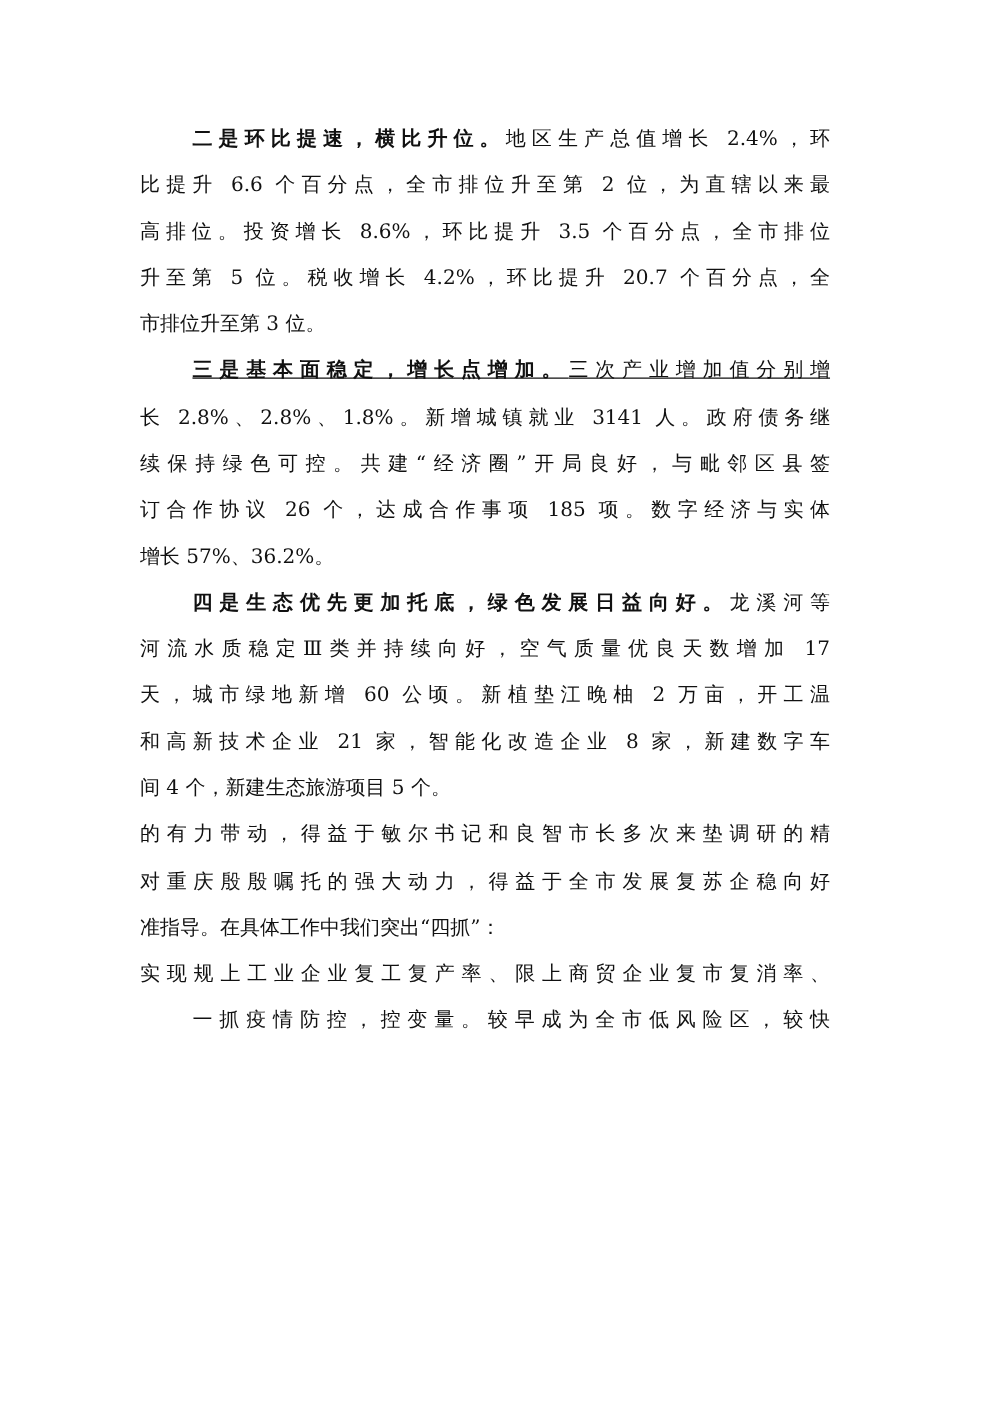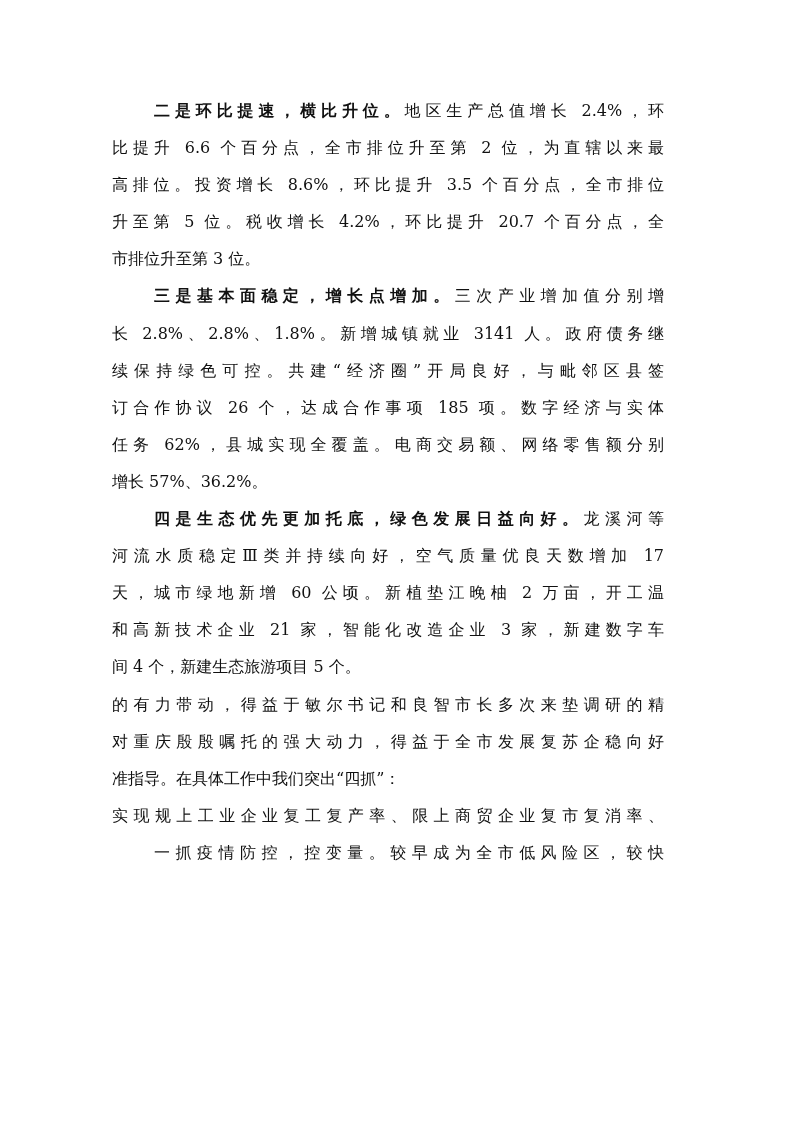--- a/index.html
+++ b/index.html
@@ -44,33 +44,32 @@
 
   <div class="para-block">
     <span class="line" style="padding-left:42px;"><span class="lead">二是环比提速，横比升位。</span><span>地区生产总值增长 2.4%，环</span></span>
     <span class="line">比提升 6.6 个百分点，全市排位升至第 2 位，为直辖以来最</span>
     <span class="line">高排位。投资增长 8.6%，环比提升 3.5 个百分点，全市排位</span>
     <span class="line">升至第 5 位。税收增长 4.2%，环比提升 20.7 个百分点，全</span>
     <span class="line last">市排位升至第 3 位。</span>
   </div>
 
   <div class="para-block">
-    <span class="line" style="padding-left:42px;"><span class="lead">三是基本面稳定，增长点增加。</span><span>三次产业增加值分别增</span></span>
+    <span class="line" style="padding-left:42px;text-decoration:underline;"><span class="lead">三是基本面稳定，增长点增加。</span><span>三次产业增加值分别增</span></span>
     <span class="line">长 2.8%、2.8%、1.8%。新增城镇就业 3141 人。政府债务继</span>
     <span class="line">续保持绿色可控。共建“经济圈”开局良好，与毗邻区县签</span>
     <span class="line">订合作协议 26 个，达成合作事项 185 项。数字经济与实体</span>
-    <span class="line">任务 62%，县城实现全覆盖。电商交易额、网络零售额分别</span>
     <span class="line last">增长 57%、36.2%。</span>
   </div>
 
   <div class="para-block">
     <span class="line" style="padding-left:42px;"><span class="lead">四是生态优先更加托底，绿色发展日益向好。</span><span>龙溪河等</span></span>
     <span class="line">河流水质稳定Ⅲ类并持续向好，空气质量优良天数增加 17</span>
     <span class="line">天，城市绿地新增 60 公顷。新植垫江晚柚 2 万亩，开工温</span>
-    <span class="line">和高新技术企业 21 家，智能化改造企业 3 家，新建数字车</span>
+    <span class="line">和高新技术企业 21 家，智能化改造企业 8 家，新建数字车</span>
     <span class="line last">间 4 个，新建生态旅游项目 5 个。</span>
   </div>
 
   <div class="para-block">
     <span class="line">的有力带动，得益于敏尔书记和良智市长多次来垫调研的精</span>
     <span class="line">对重庆殷殷嘱托的强大动力，得益于全市发展复苏企稳向好</span>
     <span class="line last">准指导。在具体工作中我们突出“四抓”：</span>
   </div>
 
   <div class="para-block">

